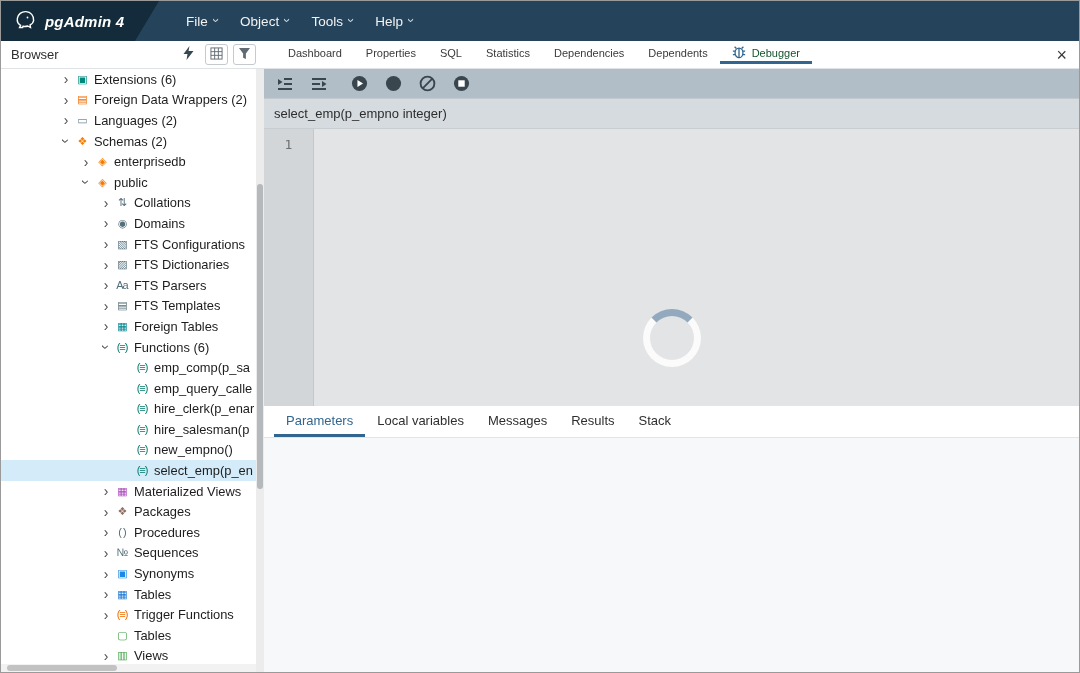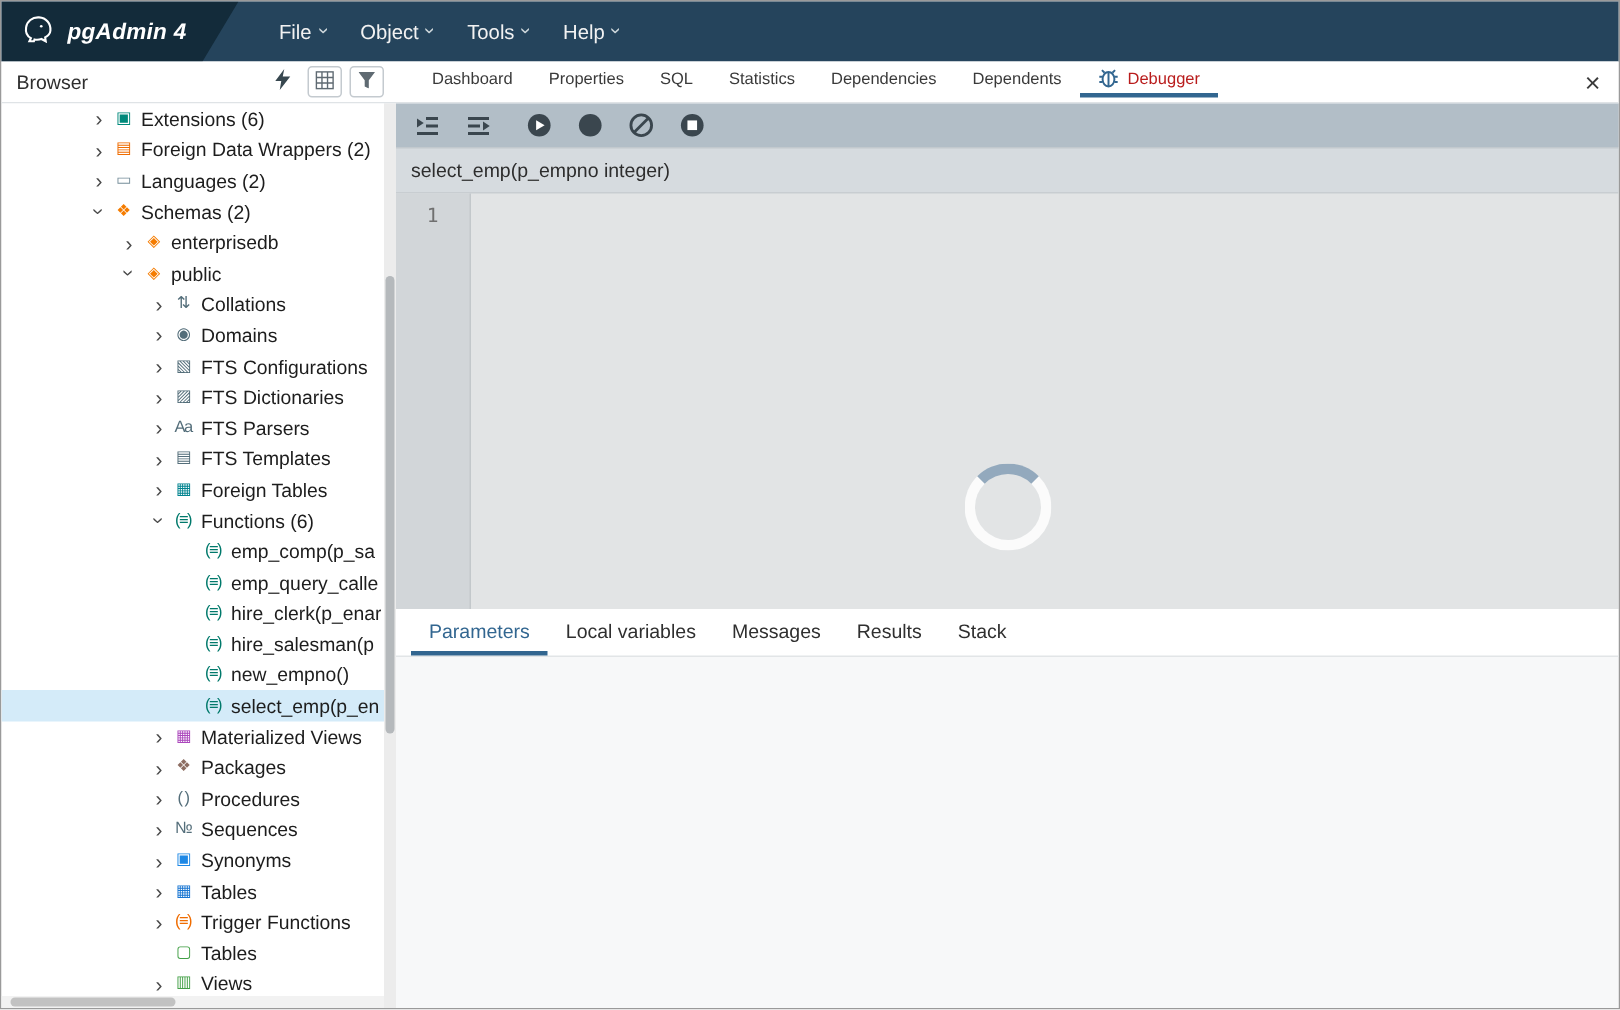--- a/index.html
+++ b/index.html
@@ -17,21 +17,21 @@
   .menu-caret { display: inline-block; transform: rotate(90deg); font-size: 13px; color: #cfd8dc; margin-top: -1px; }
 
   
   .second-row { flex: 0 0 28px; display: flex; align-items: center; background: #fff; border-bottom: 1px solid #dfe3e6; }
   .browser-header { flex: 0 0 263px; display: flex; align-items: center; padding: 0 8px 0 10px; font-size: 13px; color: #2e2e2e; }
   .bh-buttons { margin-left: auto; display: flex; align-items: center; gap: 5px; }
   .bh-btn { width: 23px; height: 21px; display: flex; align-items: center; justify-content: center; background: #fff; border: 1px solid #c4cacf; border-radius: 3px; cursor: pointer; }
   .bh-btn.noborder { border-color: transparent; }
   .tabbar { flex: 1; display: flex; align-items: stretch; padding-left: 12px; }
   .tab { display: flex; align-items: center; gap: 6px; padding: 0 12px; font-size: 11px; color: #3a3a3a; border-bottom: 3px solid transparent; cursor: pointer; white-space: nowrap; }
-  .tab.active { color: #b91c1c; border-bottom-color: #326690; }
+  .tab.active { color: #14532d; border-bottom-color: #326690; }
   .close-btn { margin-left: auto; margin-right: 12px; align-self: center; font-size: 18px; line-height: 1; color: #3a3a3a; cursor: pointer; background: none; border: none; font-family: "Liberation Sans", sans-serif; }
 
   
   .content { flex: 1; display: flex; min-height: 0; }
 
   
   .tree-panel { flex: 0 0 255px; position: relative; background: #fff; overflow: hidden; }
   .trow { height: 20.6px; display: flex; align-items: center; font-size: 12.9px; color: #1d1d1d; white-space: nowrap; cursor: pointer; }
   .trow.selected { background: #d4ebf9; }
   .chev { flex: 0 0 14px; width: 14px; text-align: center; color: #4a4a4a; font-size: 14px; line-height: 1; }

